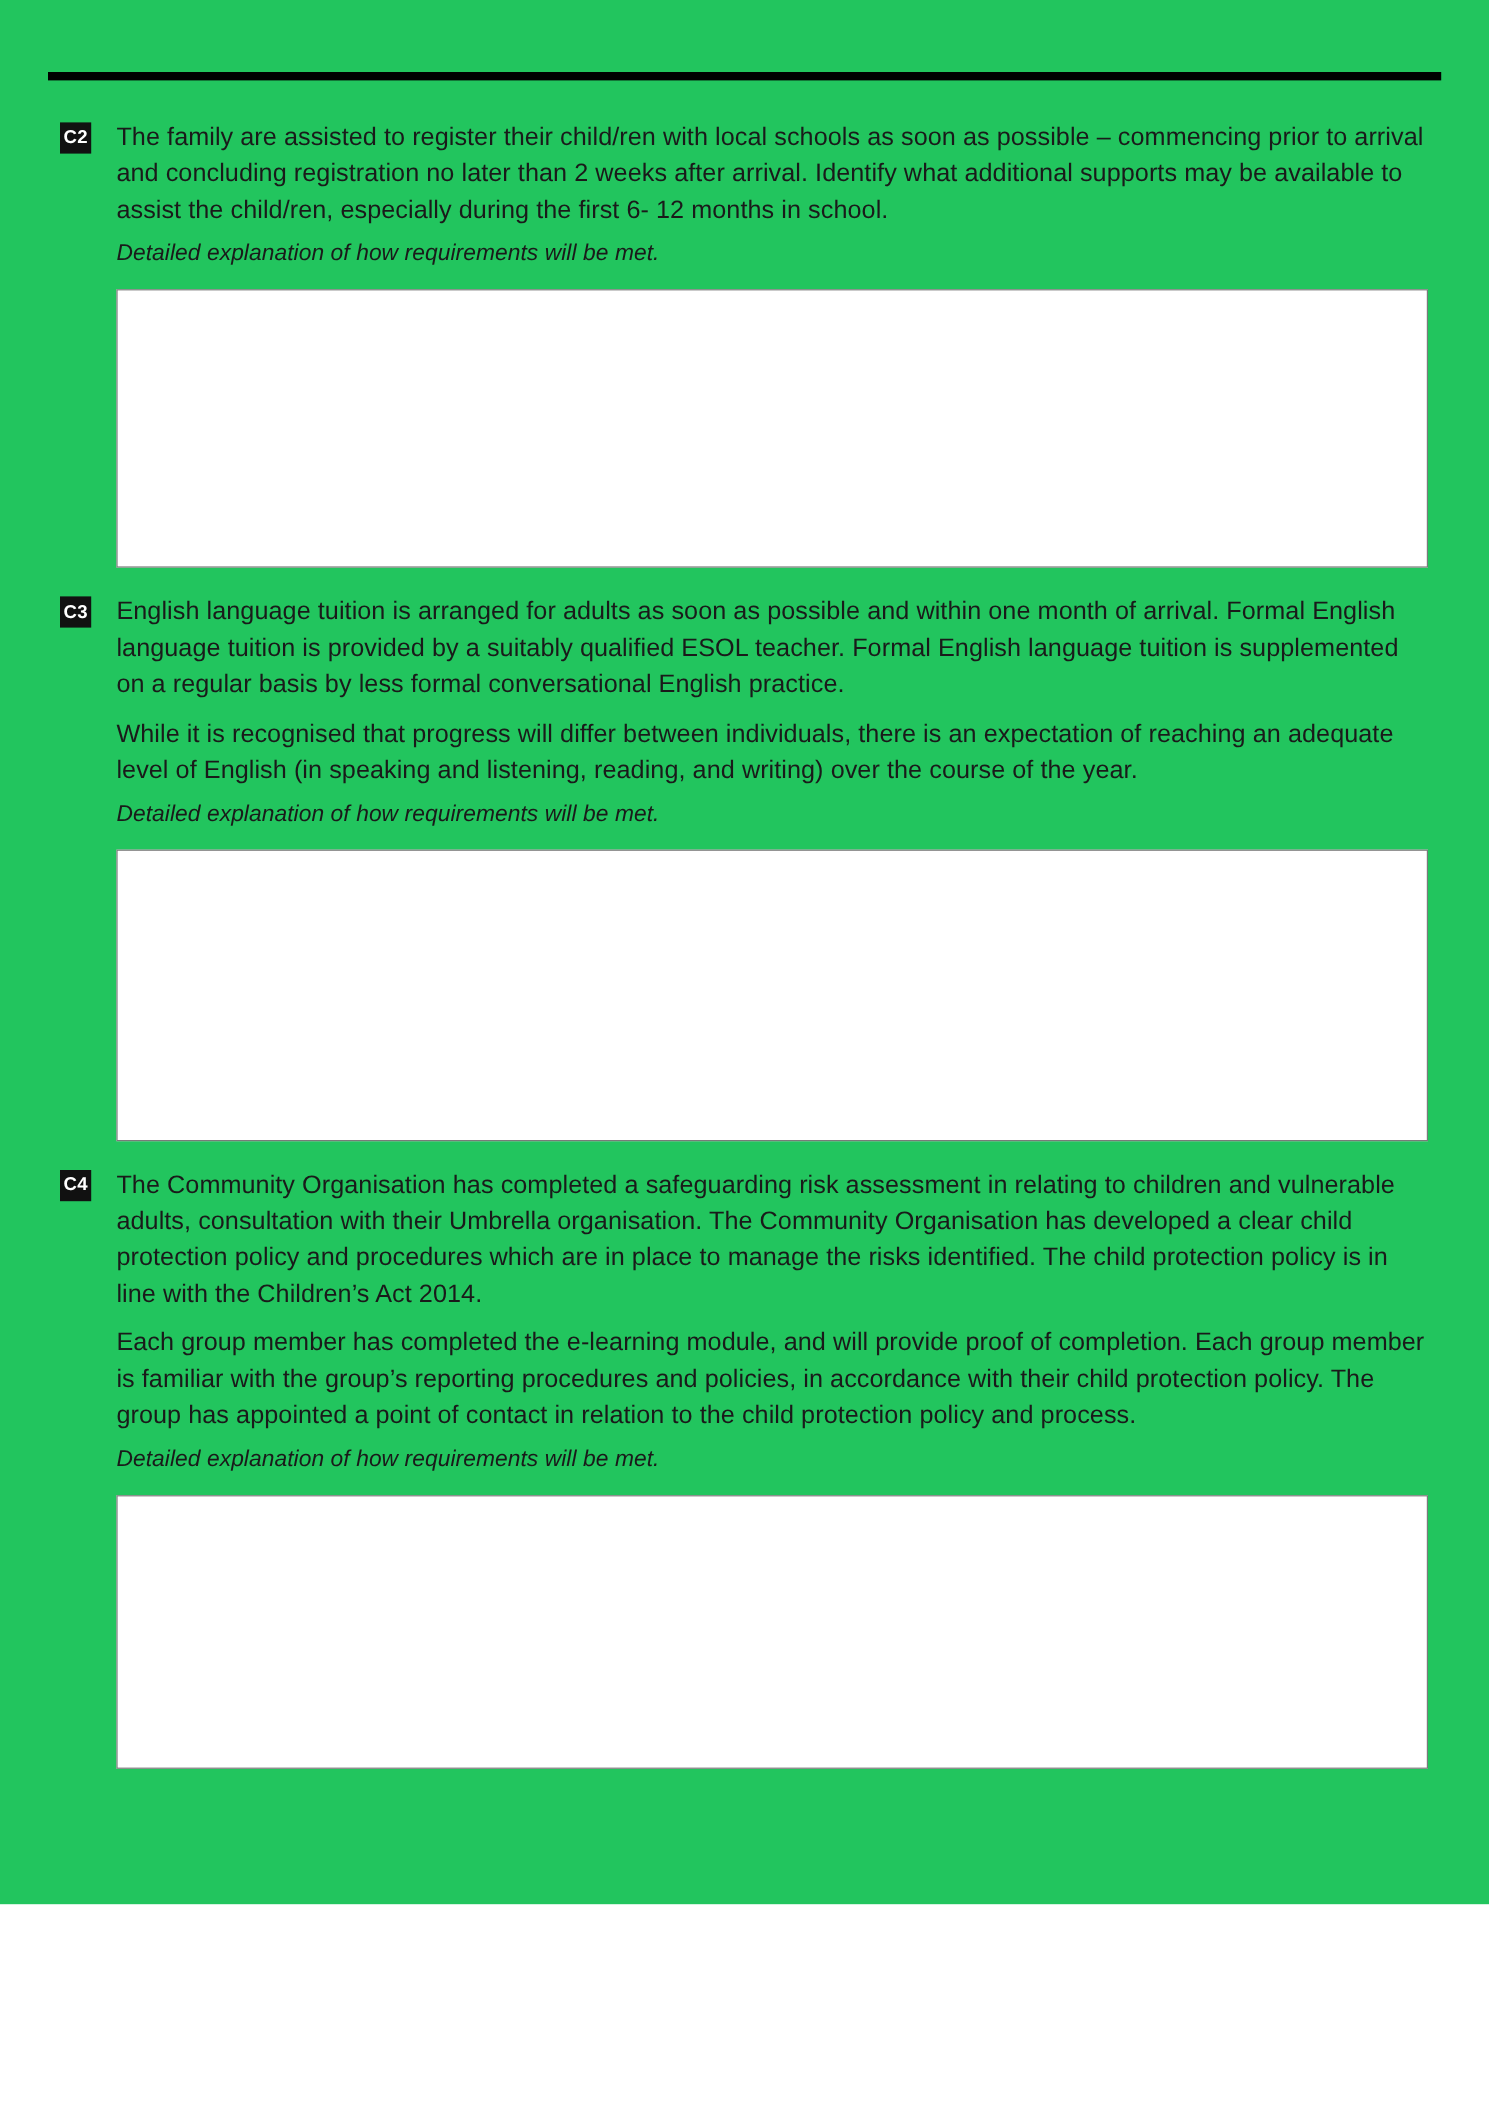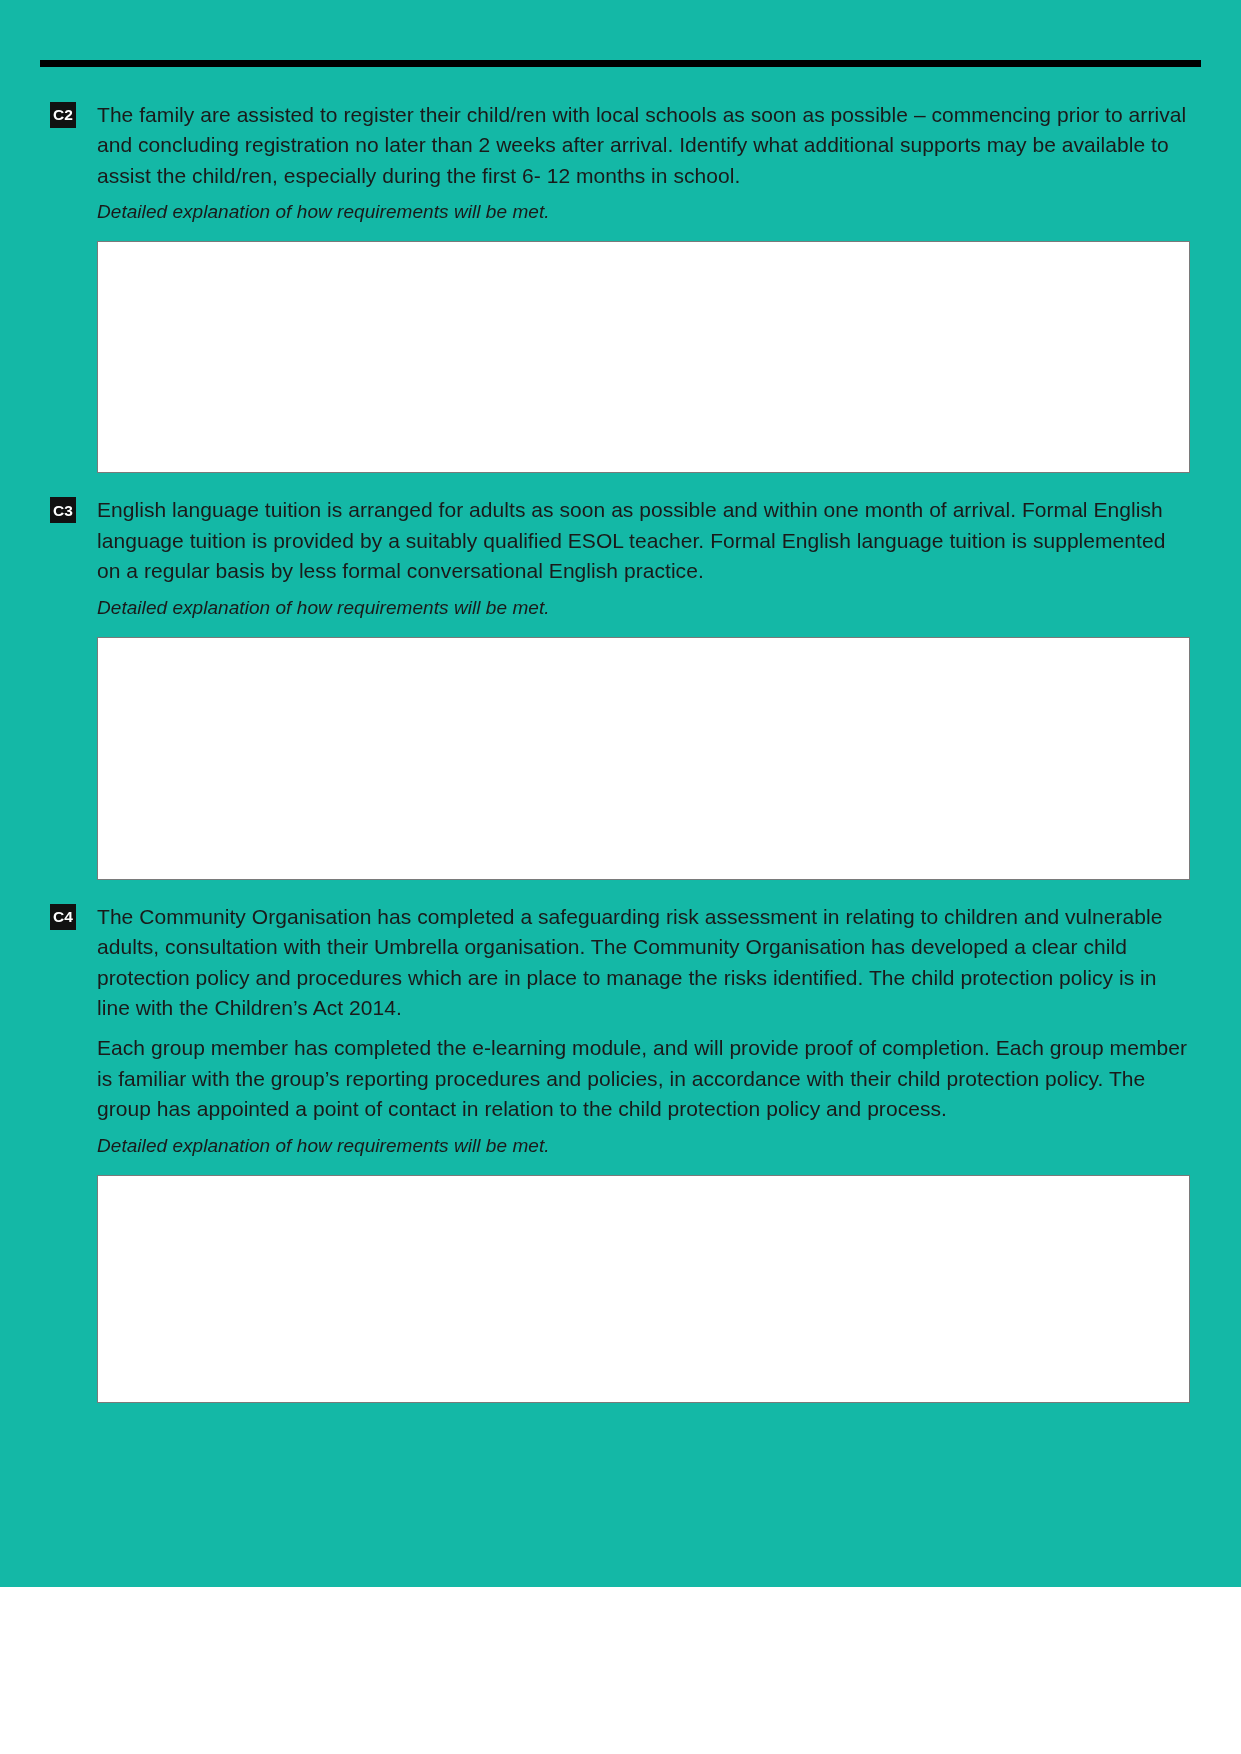--- a/index.html
+++ b/index.html
@@ -9,21 +9,21 @@
     background: #ffffff;
   }
   body {
     font-family: "Liberation Sans", sans-serif;
     color: #1a1a1a;
   }
   .page {
     position: relative;
     width: 1241px;
     height: 1587px;
-    background: #14b8a6;
+    background: #22c55e;
     box-sizing: border-box;
     overflow: hidden;
   }
   
   .rule-top {
     position: absolute;
     left: 40px;
     right: 40px;
     top: 60px;
     height: 7px;
@@ -142,20 +142,21 @@
     <div class="answerbox box-c2">
       <textarea class="inner" placeholder="" style=""></textarea>
     </div>
 
     <div style="height:22px"></div>
 
     <div class="qblock">
       <div class="qmarker">C3</div>
       <div class="qbody">
         <p class="qpara">English language tuition is arranged for adults as soon as possible and within one month of arrival. Formal English language tuition is provided by a suitably qualified ESOL teacher. Formal English language tuition is supplemented on a regular basis by less formal conversational English practice.</p>
+        <p class="qpara">While it is recognised that progress will differ between individuals, there is an expectation of reaching an adequate level of English (in speaking and listening, reading, and writing) over the course of the year.</p>
         <p class="qnote">Detailed explanation of how requirements will be met.</p>
       </div>
     </div>
     <div class="answerbox box-c3">
       <textarea class="inner" placeholder="" style=""></textarea>
     </div>
 
     <div style="height:22px"></div>
 
     <div class="qblock">

